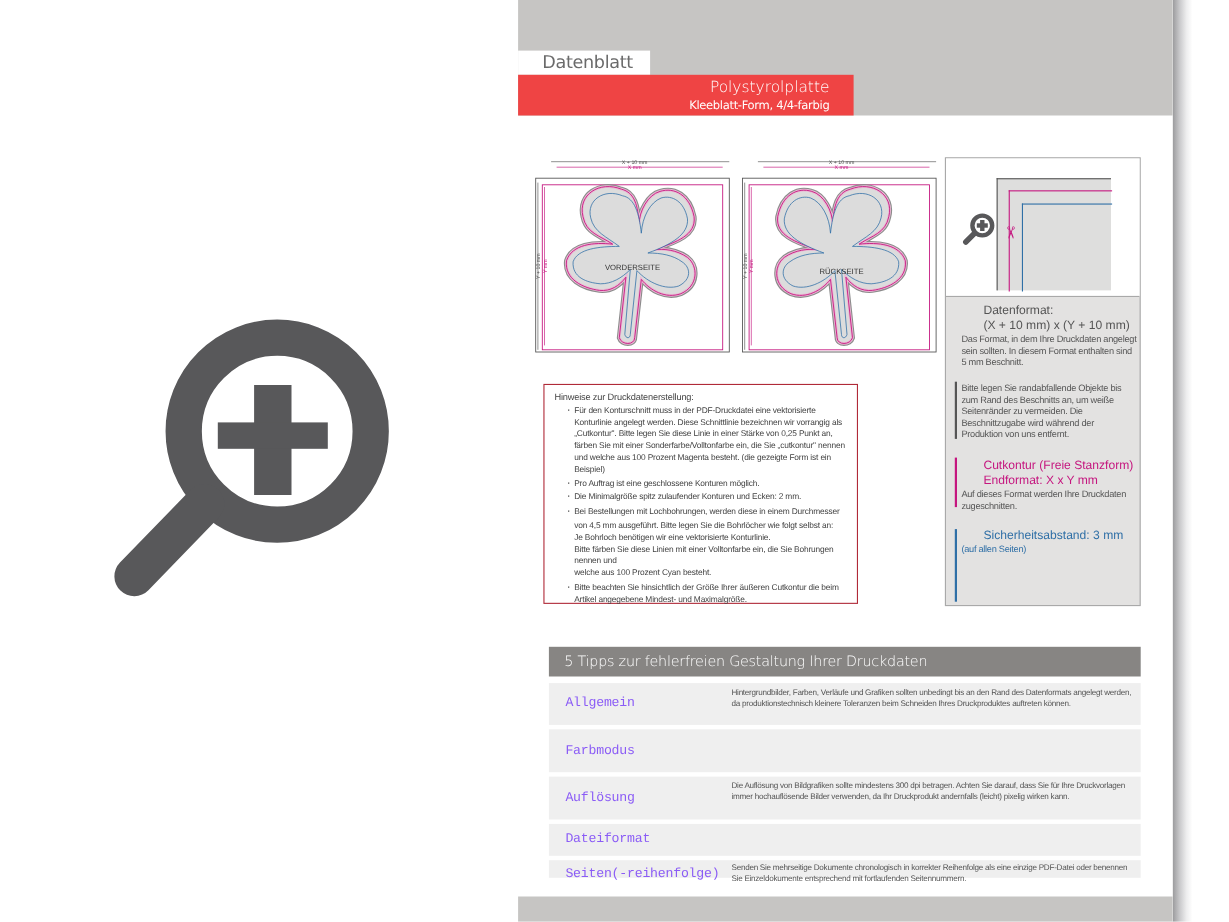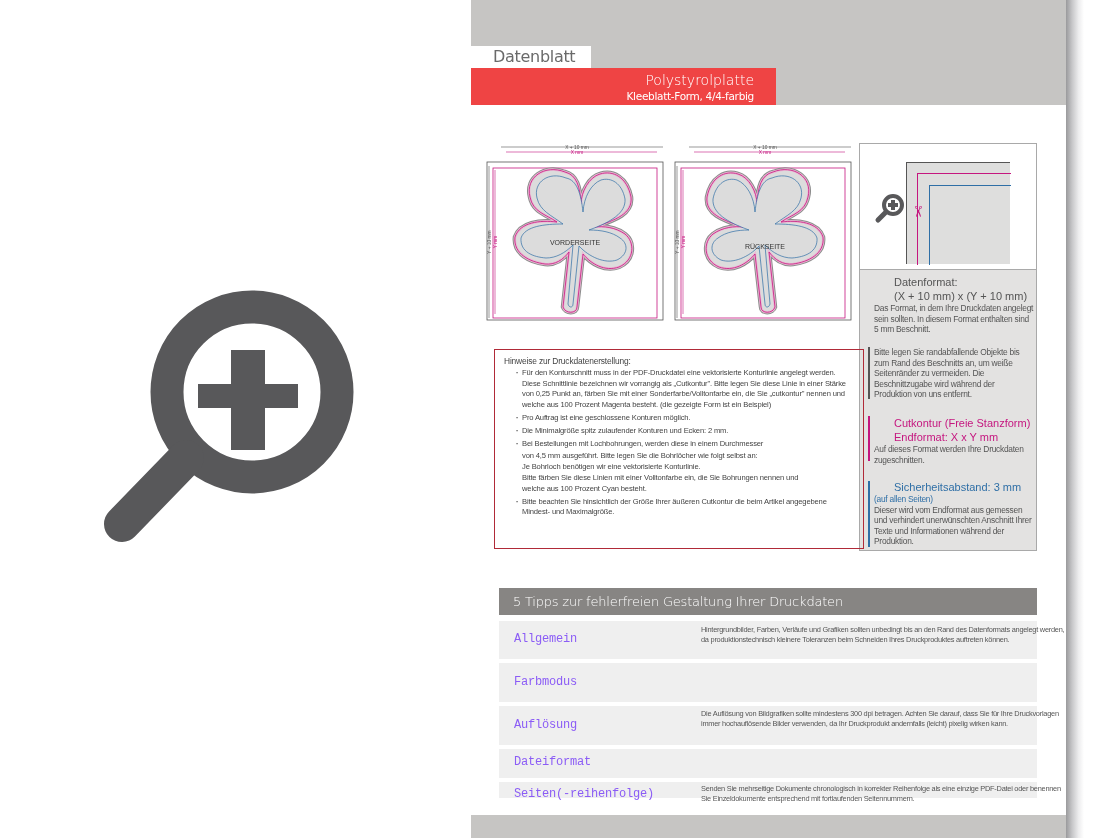--- a/index.html
+++ b/index.html
@@ -25,34 +25,34 @@
   .diagram.back  { left: 202px; }
 
   
   .info-panel { position: absolute; left: 388px; top: 143px; width: 178px; height: 408px; background: #e3e2e1; border: 1px solid #a9a9a9; }
   .zoom-box { position: absolute; left: 0; top: 0; width: 176px; height: 126px; background: #ffffff; border-bottom: 1px solid #a9a9a9; }
   .info-section { position: absolute; left: 14px; width: 160px; font-size: 8.4px; line-height: 10.6px; color: #555; letter-spacing: -0.25px; }
   .info-section .h { font-weight: normal; font-size: 11px; line-height: 14px; color: #555; letter-spacing: 0; padding-left: 20px; }
   .bar-left { position: absolute; left: 8px; width: 1.5px; }
 
   
-  .hints { position: absolute; left: 23px; top: 349px; width: 370px; height: 200px; border: 1px solid #b02a38; padding: 6px 8px 0 9px;
+  .hints { position: absolute; left: 23px; top: 349px; width: 286px; height: 200px; border: 1px solid #b02a38; padding: 6px 8px 0 9px;
     font-size: 7.6px; line-height: 10.8px; color: #444; letter-spacing: -0.15px; }
   .hints .hh { font-size: 8.4px; margin-bottom: 1px; }
   .hints ul { list-style: none; margin-left: 12px; }
   .hints li { position: relative; padding-left: 6px; margin-bottom: 2px; }
   .hints li::before { content: "·"; position: absolute; left: 0; top: 0; font-weight: bold; }
   .hints .sub { padding-left: 6px; }
 
   
   .tips-head { position: absolute; left: 28px; top: 588px; width: 538px; height: 27px; background: #878583; color: #fff;
     font-size: 13px; line-height: 27px; padding-left: 14px; font-family: "DejaVu Sans", sans-serif; font-weight: 300; letter-spacing: -0.2px; }
   .tip-row { position: absolute; left: 28px; width: 538px; background: #efefef; }
   .tip-row .k { position: absolute; left: 15px; font-size: 12px; color: #8b5cf6; font-family: Liberation Mono, monospace; letter-spacing: -0.2px; }
-  .tip-row .v { position: absolute; left: 166px; width: 370px; font-size: 7.4px; line-height: 10.4px; color: #555; letter-spacing: -0.25px; margin-left: 36px; }
+  .tip-row .v { position: absolute; left: 166px; width: 370px; font-size: 7.4px; line-height: 10.4px; color: #555; letter-spacing: -0.25px; }
   .footer-band { position: absolute; left: 0; top: 815px; width: 595px; height: 23px; background: #c6c5c3; }
 </style>
 </head>
 <body>
 
 <svg class="big-zoom" viewBox="0 0 260 262">
   <circle cx="152" cy="104" r="85" fill="none" stroke="#58585a" stroke-width="33"></circle>
   <line x1="86" y1="170" x2="22" y2="236" stroke="#58585a" stroke-width="36" stroke-linecap="round"></line>
   <rect x="131" y="62" width="34" height="100" fill="#58585a"></rect>
   <rect x="98" y="96" width="100" height="24" fill="#58585a"></rect>
@@ -133,21 +133,20 @@
     <div class="info-section" style="top:272px;">
       <div class="h" style="color:#c5167f;">Cutkontur (Freie Stanzform)</div>
       <div class="h" style="color:#c5167f;">Endformat: X x Y mm</div>
       <div>Auf dieses Format werden Ihre Druckdaten zugeschnitten.</div>
     </div>
 
     <div class="bar-left" style="top:337px;height:66px;background:#2f6fa6;"></div>
     <div class="info-section" style="top:336px;">
       <div class="h" style="color:#2f6fa6;">Sicherheitsabstand: 3 mm</div>
       <div style="color:#2f6fa6;">(auf allen Seiten)</div>
-      <div>Dieser wird vom Endformat aus gemessen und verhindert unerwünschten Anschnitt Ihrer Texte und Informationen während der Produktion.</div>
     </div>
   </div>
 
   <div class="hints">
     <div class="hh">Hinweise zur Druckdatenerstellung:</div>
     <ul>
       <li>Für den Konturschnitt muss in der PDF-Druckdatei eine vektorisierte Konturlinie angelegt werden. Diese Schnittlinie bezeichnen wir vorrangig als „Cutkontur". Bitte legen Sie diese Linie in einer Stärke von 0,25 Punkt an, färben Sie mit einer Sonderfarbe/Volltonfarbe ein, die Sie „cutkontur" nennen und welche aus 100 Prozent Magenta besteht. (die gezeigte Form ist ein Beispiel)</li>
       <li>Pro Auftrag ist eine geschlossene Konturen möglich.</li>
       <li>Die Minimalgröße spitz zulaufender Konturen und Ecken: 2 mm.</li>
       <li>Bei Bestellungen mit Lochbohrungen, werden diese in einem Durchmesser</li>

